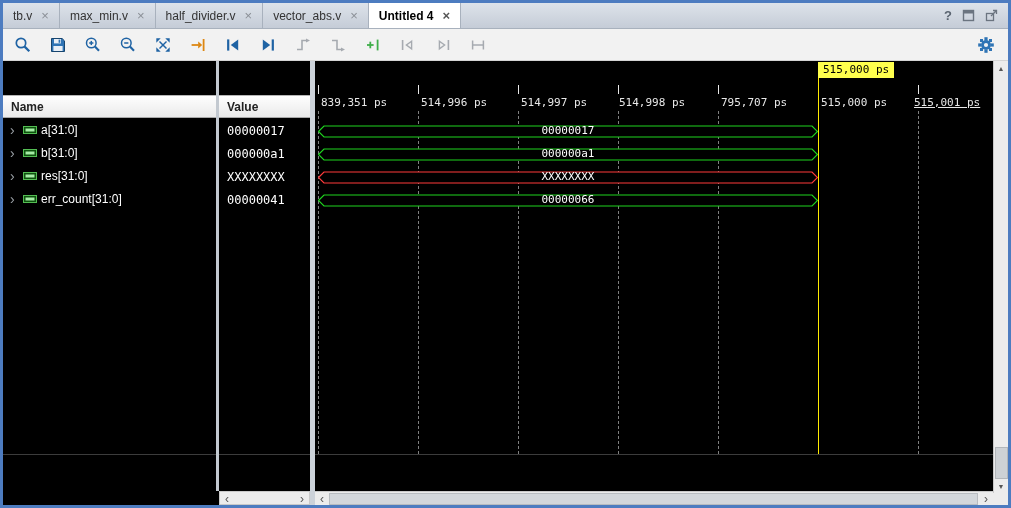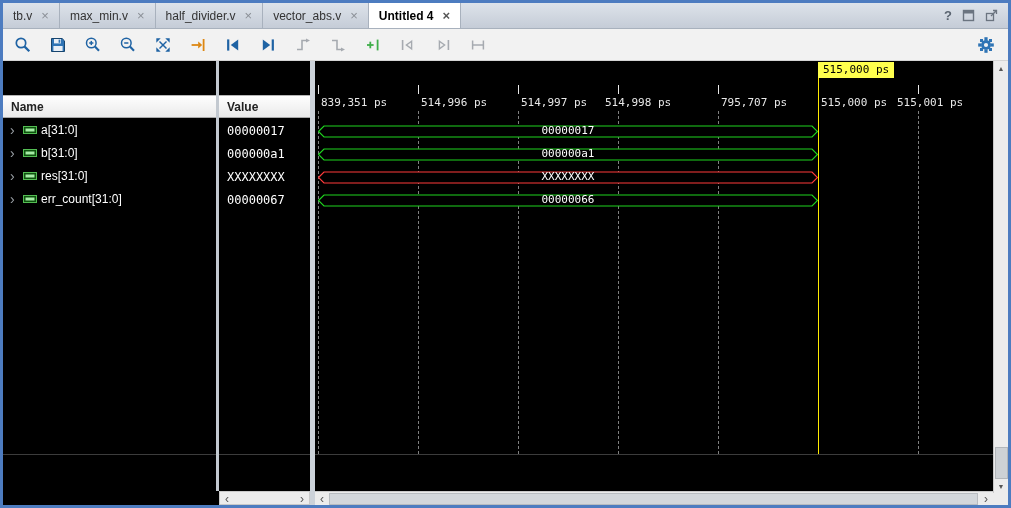--- a/index.html
+++ b/index.html
@@ -267,21 +267,21 @@
           </div>
           <div class="sig-row" style="top: 69px;">
             <span class="chev">›</span>
             <span class="bus-ico">
               <svg width="14" height="12" viewBox="0 0 14 12">
                 <rect x="0.5" y="2.5" width="13" height="7" fill="#0d520d" stroke="#54bd54"></rect>
                 <rect x="2.5" y="4.5" width="9" height="3" fill="#a6eca6"></rect>
               </svg>
             </span>
             <span class="sig-name">err_count[31:0]</span>
-            <span class="sig-val">00000067</span>
+            <span class="sig-val">00000041</span>
           </div>
         </div>
       <div class="left-sep"></div>
       <div class="left-hscroll">
         <span class="sb-btn left">‹</span>
         <span class="sb-btn right">›</span>
       </div>
     </div>
 
     <div class="sash"></div>
@@ -289,27 +289,27 @@
     <div class="wave-panel">
       <div class="cursor-badge">515,000 ps</div>
       <div id="ruler">
           <div class="tick-mark" style="left: 3px;"></div>
           <div class="tick-label" style="left: 6px;">839,351 ps</div>
           <div class="tick-mark" style="left: 103px;"></div>
           <div class="tick-label" style="left: 106px;">514,996 ps</div>
           <div class="tick-mark" style="left: 203px;"></div>
           <div class="tick-label" style="left: 206px;">514,997 ps</div>
           <div class="tick-mark" style="left: 303px;"></div>
-          <div class="tick-label" style="left: 290px;">514,998 ps</div>
+          <div class="tick-label" style="left: 304px;">514,998 ps</div>
           <div class="tick-mark" style="left: 403px;"></div>
           <div class="tick-label" style="left: 406px;">795,707 ps</div>
           <div class="tick-mark" style="left: 503px;"></div>
           <div class="tick-label" style="left: 506px;">515,000 ps</div>
           <div class="tick-mark" style="left: 603px;"></div>
-          <div class="tick-label" style="left: 582px;">515,001 ps</div>
+          <div class="tick-label" style="left: 599px; text-decoration: underline;">515,001 ps</div>
         </div>
       <div id="grid">
           <div class="grid-v" style="left: 3px;"></div>
           <div class="grid-v" style="left: 103px;"></div>
           <div class="grid-v" style="left: 203px;"></div>
           <div class="grid-v" style="left: 303px;"></div>
           <div class="grid-v" style="left: 403px;"></div>
           <div class="grid-v" style="left: 603px;"></div>
         </div>
       <div class="cursor-line"></div>

